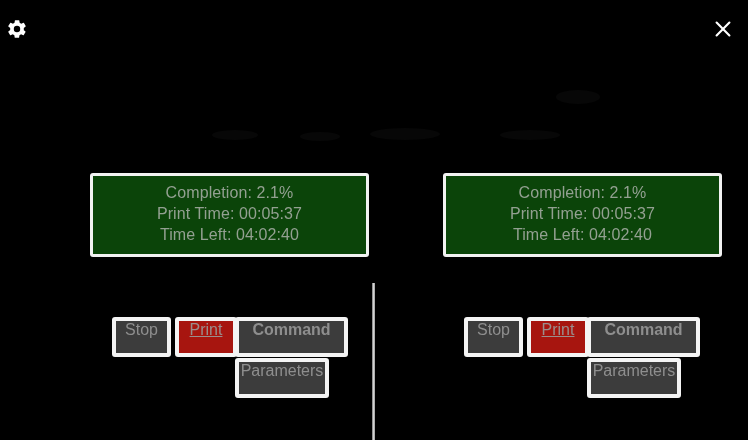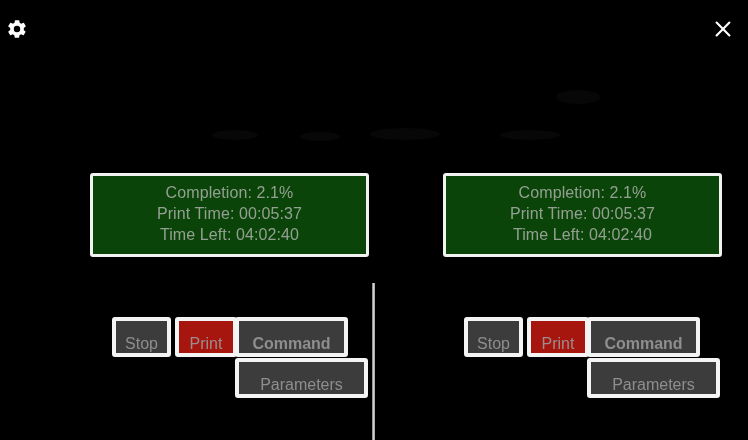--- a/index.html
+++ b/index.html
@@ -97,37 +97,37 @@
   
   .btn {
     position: absolute;
     box-sizing: border-box;
     border: 4px solid #f4f4f4;
     border-radius: 3px;
     background: #3c3c3c;
     color: #8e8e8e;
     font-size: 16px;
     display: flex;
-    align-items: flex-end;
+    align-items: flex-start;
     justify-content: center;
     cursor: pointer;
     height: 40px;
     white-space: nowrap;
     user-select: none;
   }
   .btn.danger {
     background: #a7150f;
     color: #9b8d8c;
   }
   .btn span { pointer-events: none; }
 
   .btn.stop       { top: 317px; width: 59px; }
-  .btn.print      { top: 317px; width: 62px; }
+  .btn.print      { top: 317px; width: 62px; text-decoration: underline; }
   .btn.command    { top: 317px; width: 113px; font-weight: bold; }
-  .btn.parameters { top: 358px; width: 133px; }
+  .btn.parameters { top: 358px; width: 94px; }
 
   .pane.left .btn.stop       { left: 80px; }
   .pane.left .btn.print      { left: 143px; }
   .pane.left .btn.command    { left: 203px; }
   .pane.left .btn.parameters { left: 203px; }
 
   .pane.right .btn.stop       { left: 58px; }
   .pane.right .btn.print      { left: 121px; }
   .pane.right .btn.command    { left: 181px; }
   .pane.right .btn.parameters { left: 181px; }

